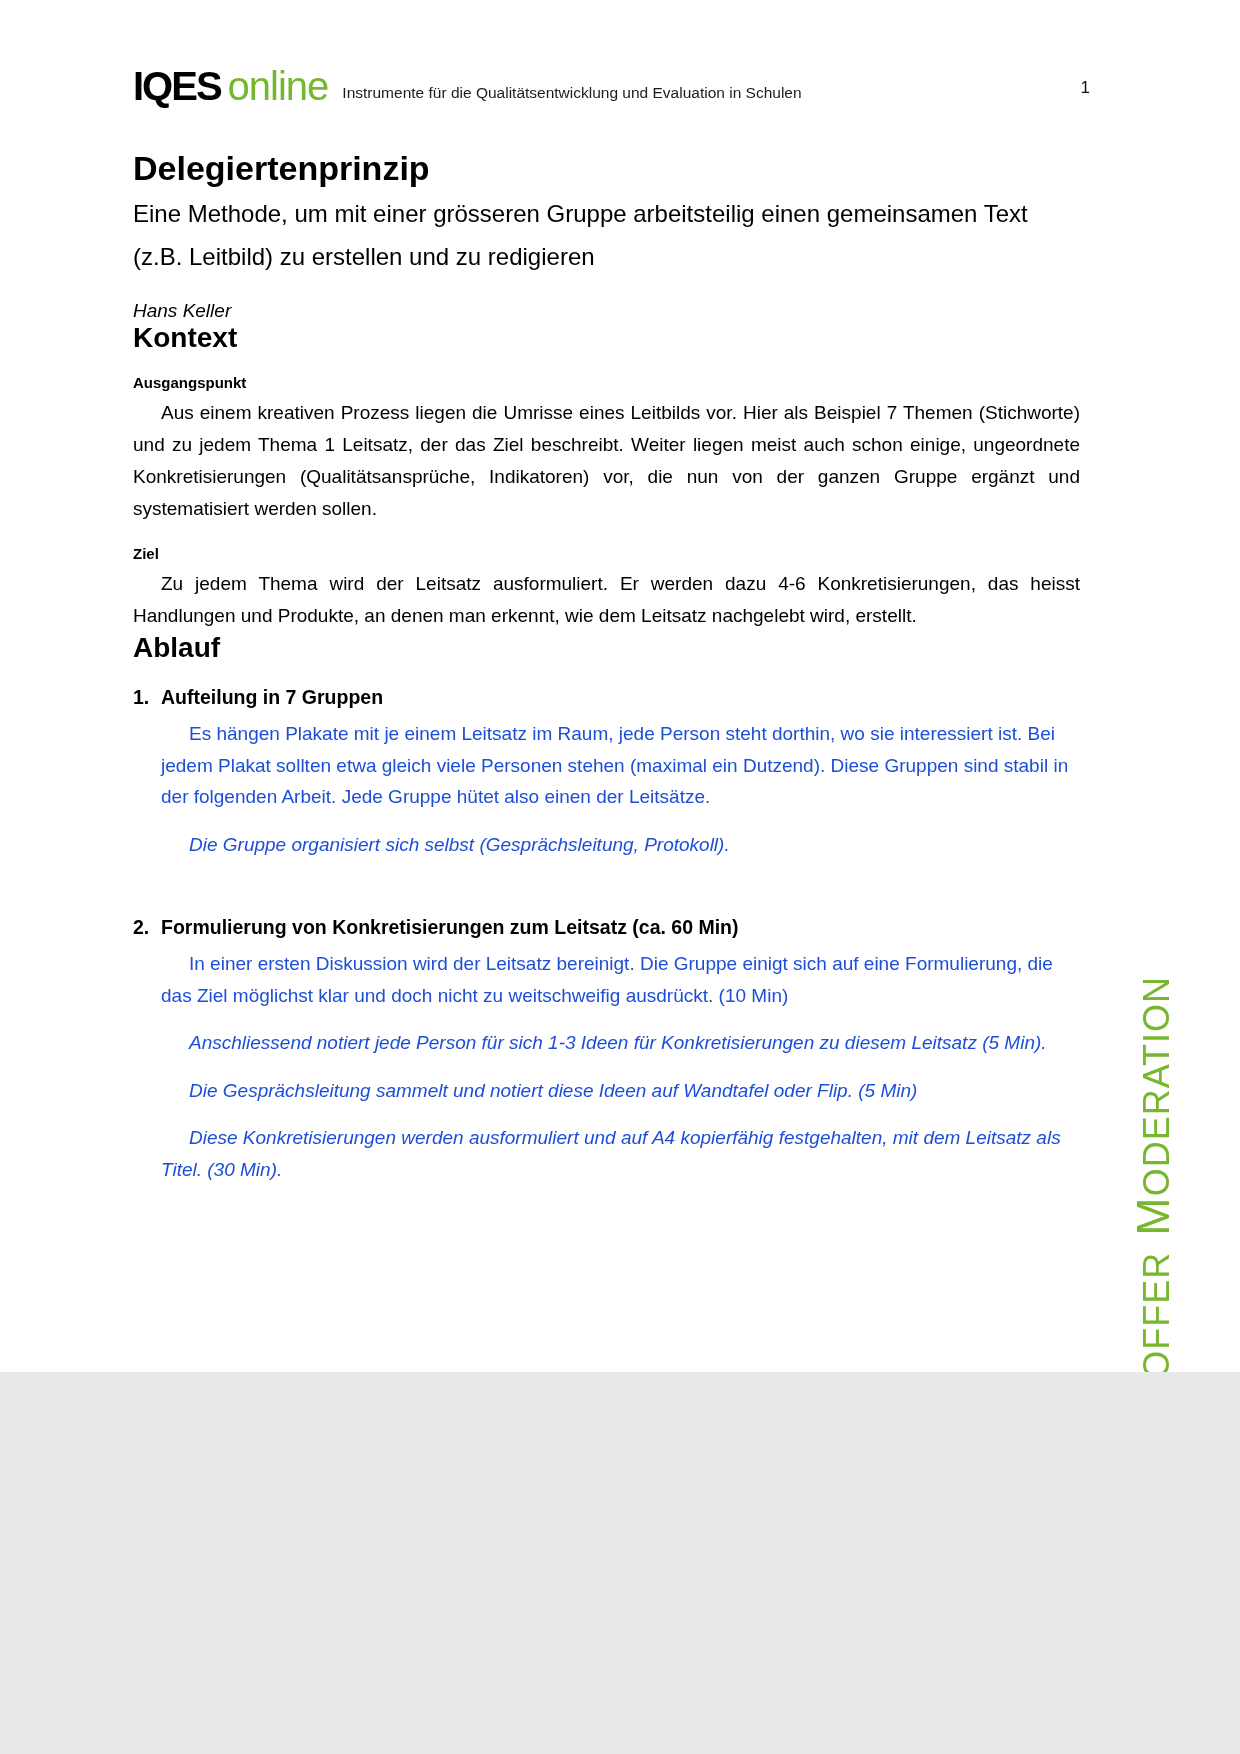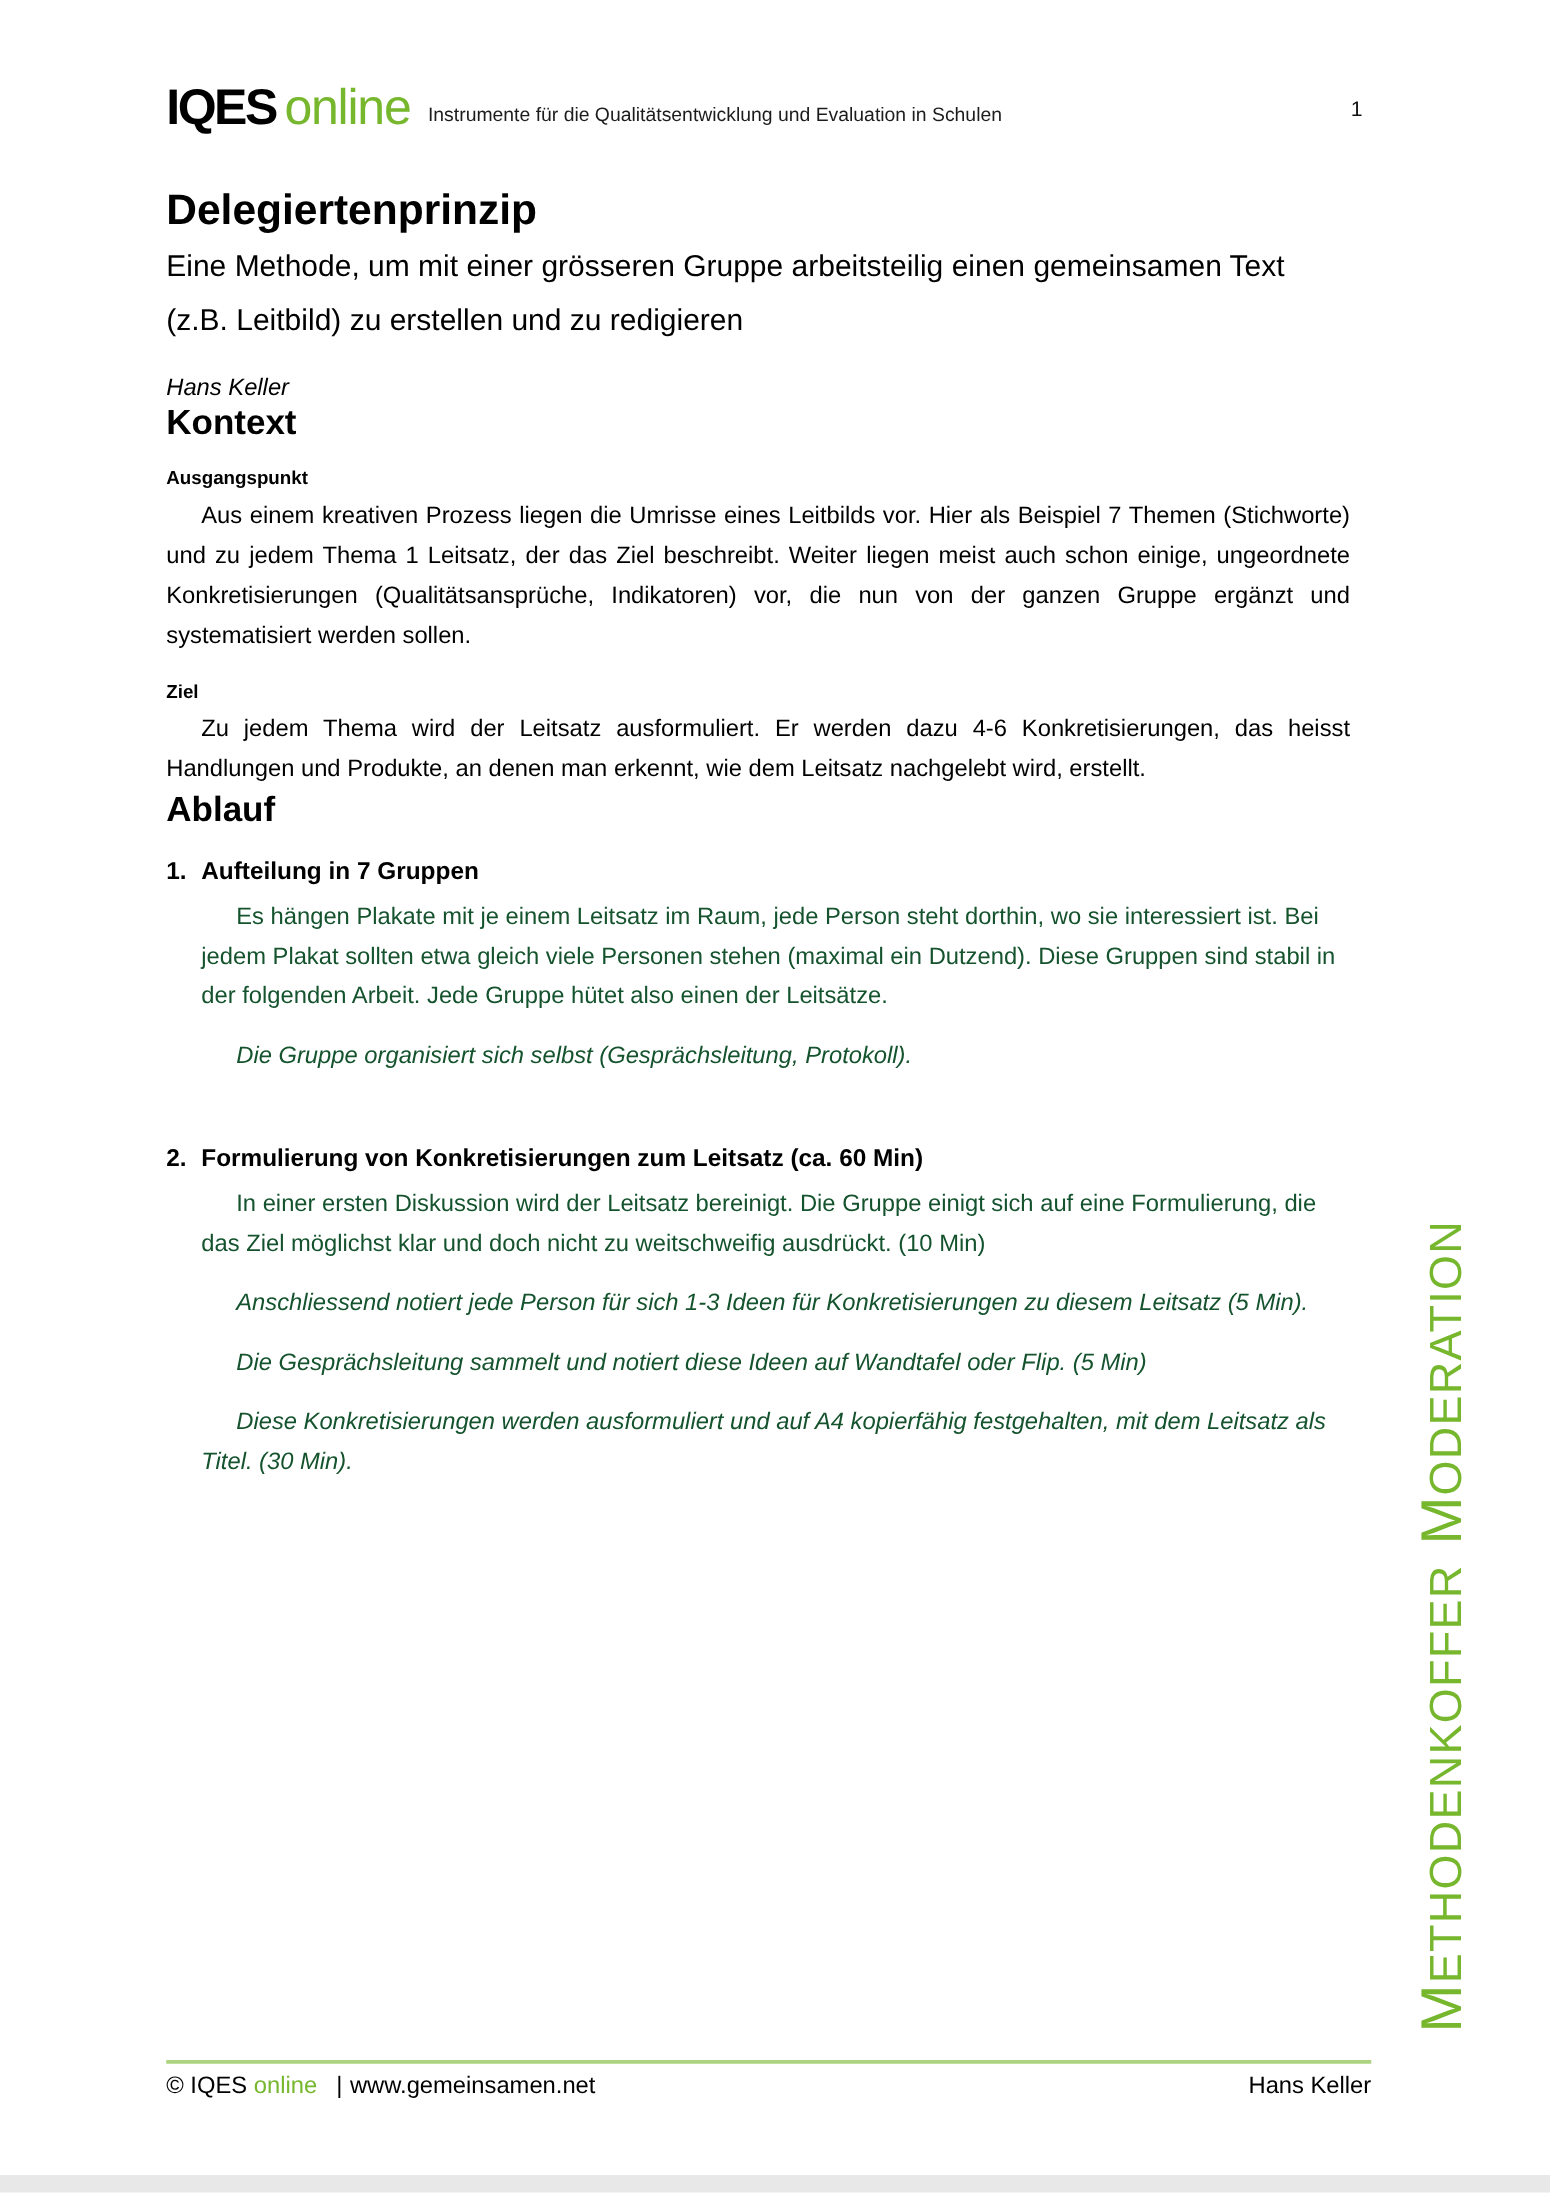--- a/index.html
+++ b/index.html
@@ -1,18 +1,18 @@
 <!DOCTYPE html>
 <html><head>
 <meta charset="utf-8">
 <style>
   html,body{margin:0;padding:0;background:#e8e8e8;}
   .page{
     position:relative;
-    width:1240px;height:1740px;
+    width:1240px;height:1372px;
     background:#ffffff;
     font-family:"Liberation Sans",sans-serif;
     color:#111;
     margin:0 auto;
     overflow:hidden;
   }
   
   .header{position:absolute;top:66px;left:133px;right:120px;display:flex;align-items:flex-end;}
   .logo{display:flex;align-items:flex-end;white-space:nowrap;}
   .logo .iqes{font-size:40px;font-weight:600;letter-spacing:-2px;color:#000;line-height:1;}
@@ -29,21 +29,21 @@
   h2.section{font-size:28px;font-weight:700;margin:0;color:#000;}
   .sec-kontext{margin-top:62px;}
   .sec-ablauf{margin-top:54px;}
   h3.sub{font-size:15px;font-weight:700;margin:20px 0 0 0;color:#000;}
   p.body{font-size:19px;line-height:32px;margin:6px 0 0 0;text-align:justify;text-indent:28px;color:#000;}
 
   .step{margin-top:22px;}
   .step-head{font-size:19.5px;font-weight:700;display:flex;color:#000;}
   .step-head .num{width:28px;flex:0 0 28px;}
   .step-body{margin-left:28px;}
-  .step-body p{font-size:19px;line-height:31.5px;margin:9px 0 0 0;text-indent:28px;text-align:left;color:#14532d;}
+  .step-body p{font-size:19px;line-height:31.5px;margin:9px 0 0 0;text-indent:28px;text-align:left;color:#1d4ed8;}
   .step-body p.gap{margin-top:16px;font-style:italic;}
   .step2{margin-top:56px;}
 
   
   .vertical-wrap{
     position:absolute;left:819px;top:1273px;width:660px;height:46px;
     transform:rotate(-90deg);
     transform-origin:center center;
     white-space:nowrap;
     color:#76b72e;

